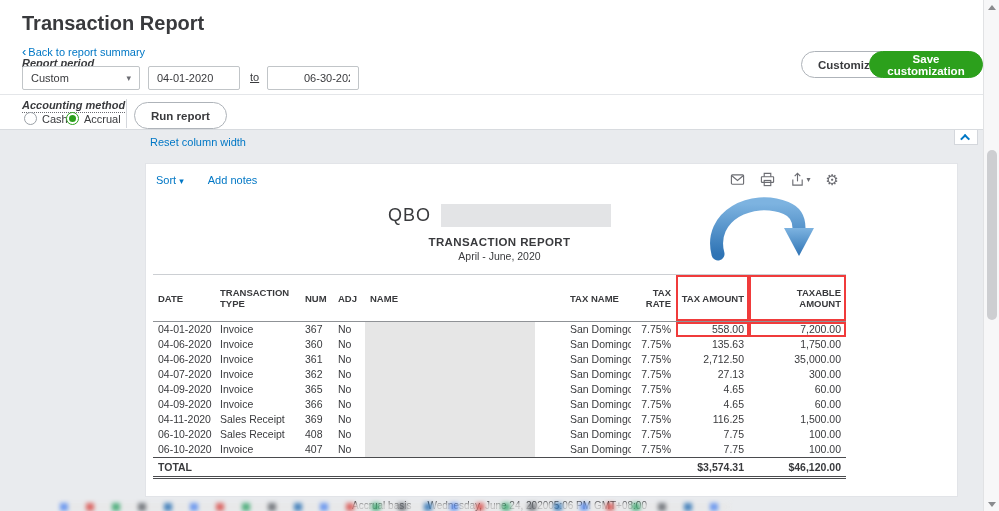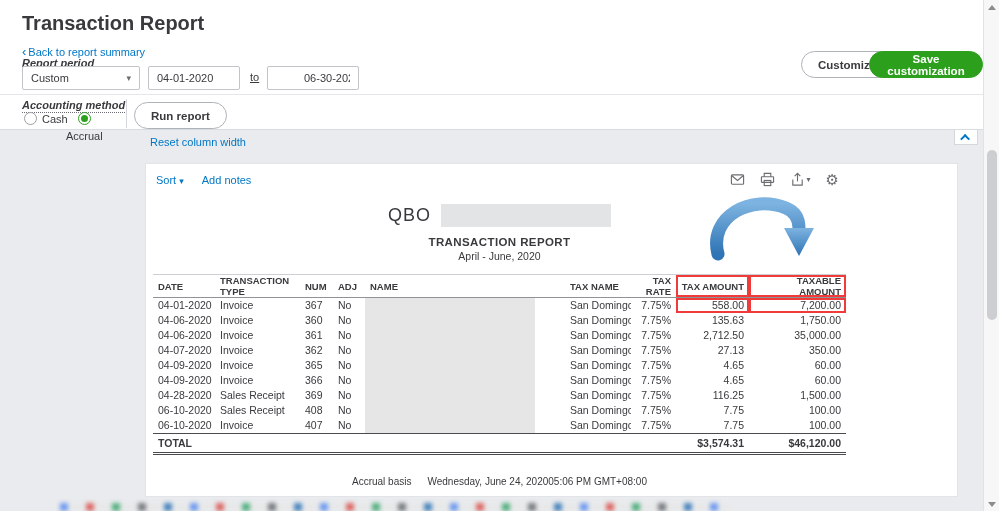--- a/index.html
+++ b/index.html
@@ -19,51 +19,51 @@
   .d1 { left:148px; } .d2 { left:267px;padding-left:36px; }
   .to-label { position:absolute; left:250px; top:71px; font-size:11px;text-decoration:underline; }
   .btn { height:27px; border-radius:14px; font-size:11.5px; font-weight:600; padding:0 16px; cursor:pointer; font-family:inherit; }
   .outline { background:#fff; border:1px solid #aeb3b9; color:#393a3d; }
   .green { background:#2ca01c; border:1px solid #2ca01c; color:#fff; }
   .customize { position:absolute; left:801px; top:51px; }
   .save { position:absolute; left:869px; top:51px; }
   .hr { position:absolute; left:0; right:0; top:94px; border-top:1px solid #e4e6e9; }
   .am-label { position:absolute; left:22px; top:99px; }
   .radio { position:absolute; top:112px; display:flex; align-items:center; gap:5px; font-size:11px; cursor:pointer; }
-  .radio-cash { left:24px; } .radio-accrual { left:66px;flex-direction:column; }
+  .radio-cash { left:24px; } .radio-accrual { left:66px; }
   .rb { width:13px; height:13px; border-radius:50%; border:1px solid #9aa0a6; display:inline-block; position:relative; background:#fff; }
   .rb.checked { border-color:#2ca01c; }
   .rb.checked::after { content:""; position:absolute; inset:2px; background:#2ca01c; border-radius:50%; }
   .vline { position:absolute; left:126px; top:99px; height:29px; border-left:1px solid #d4d7dc; }
   .run { position:absolute; left:134px; top:102px; }
 
   
   .collapse { position:absolute; left:954px; top:130px; width:24px; height:15px; background:#fff; border:1px solid #d4d7dc; border-top:none; cursor:pointer; display:flex; align-items:center; justify-content:center; }
   .chev-up { width:7px; height:7px; border-left:2px solid #0077c5; border-top:2px solid #0077c5; transform:rotate(45deg) translateY(2px); }
   .reset-link { position:absolute; left:150px; top:136px; font-size:11px; color:#0077c5; text-decoration:none; cursor:pointer; }
 
   
   .card { position:absolute; left:145px; top:163px; width:813px; height:334px; background:#fff; border:1px solid #e2e4e8; }
-  .toolbar { position:relative; height:30px; padding:10px 10px 0 10px; display:flex; gap:18px; align-items:flex-start; }
+  .toolbar { position:relative; height:30px; padding:10px 10px 0 10px; display:flex; gap:24px; align-items:flex-start; }
   .tlink { font-size:11px; color:#0077c5; text-decoration:none; cursor:pointer; }
   .tlink .caret2 { font-size:9px; }
   .ticons { position:absolute; right:118px; top:8px; display:flex; gap:15px; align-items:center; }
   .ticon { cursor:pointer; display:flex; align-items:center; gap:2px; color:#6b6c72; }
   .gear-glyph { font-size:15px; color:#6b6c72; line-height:1; }
   .exp-caret { font-size:8px; color:#6b6c72; }
 
   .report-body { width:693px; margin-left:7px; }
   .logo-row { margin-top:10px; display:flex; justify-content:center; align-items:center; gap:10px; }
   .qbo { font-size:18px; color:#393a3d; letter-spacing:1px; }
   .logo-redact { width:170px; height:23px; background:#e3e4e6; }
   .rtitle { text-align:center; font-size:11.5px; font-weight:bold; margin-top:9px; letter-spacing:0.4px; }
   .rsub { text-align:center; font-size:10.5px; margin-top:2px; }
 
   table { margin-top:12px; border-collapse:collapse; table-layout:fixed; width:693px; font-size:10.5px; color:#393a3d; }
-  th { font-size:9.5px; font-weight:bold; text-align:left; height:21px; padding:0 5px; border-top:1px solid #cccfd3; border-bottom:1px solid #8f9296; vertical-align:middle; }
+  th { font-size:9.5px; font-weight:bold; text-align:left; height:21px; padding:12px 5px; border-top:1px solid #cccfd3; border-bottom:1px solid #8f9296; vertical-align:middle; }
   td { height:15px; line-height:15px; padding:0 5px; white-space:nowrap; overflow:hidden; }
   .num { text-align:right; }
   .hl { box-shadow: inset 0 0 0 2px #f03b3b; }
   .namecell { padding:0 0 0 0; }
   .redact { display:block; width:170px; height:15px; background:#e6e6e6; }
   .total-row td { font-weight:bold; height:18px; line-height:18px; border-top:1px solid #4a4b4e; border-bottom:3px double #4a4b4e; }
 
   .rfooter { margin-top:21px; display:flex; justify-content:center; font-size:10px; color:#393a3d; }
   .rfooter .f1 { margin-right:16px; } .rfooter .f2 { }
 
@@ -231,21 +231,21 @@
               <td>04-07-2020</td>
               <td>Invoice</td>
               <td>362</td>
               <td>No</td>
               <td class="namecell">
                 <span class="redact"></span>
               </td>
               <td>San Domingo</td>
               <td class="num">7.75%</td>
               <td class="num">27.13</td>
-              <td class="num">350.00</td>
+              <td class="num">300.00</td>
             </tr>
             <tr>
               <td>04-09-2020</td>
               <td>Invoice</td>
               <td>365</td>
               <td>No</td>
               <td class="namecell">
                 <span class="redact"></span>
               </td>
               <td>San Domingo</td>
@@ -260,21 +260,21 @@
               <td>No</td>
               <td class="namecell">
                 <span class="redact"></span>
               </td>
               <td>San Domingo</td>
               <td class="num">7.75%</td>
               <td class="num">4.65</td>
               <td class="num">60.00</td>
             </tr>
             <tr>
-              <td>04-28-2020</td>
+              <td>04-11-2020</td>
               <td>Sales Receipt</td>
               <td>369</td>
               <td>No</td>
               <td class="namecell">
                 <span class="redact"></span>
               </td>
               <td>San Domingo</td>
               <td class="num">7.75%</td>
               <td class="num">116.25</td>
               <td class="num">1,500.00</td>

